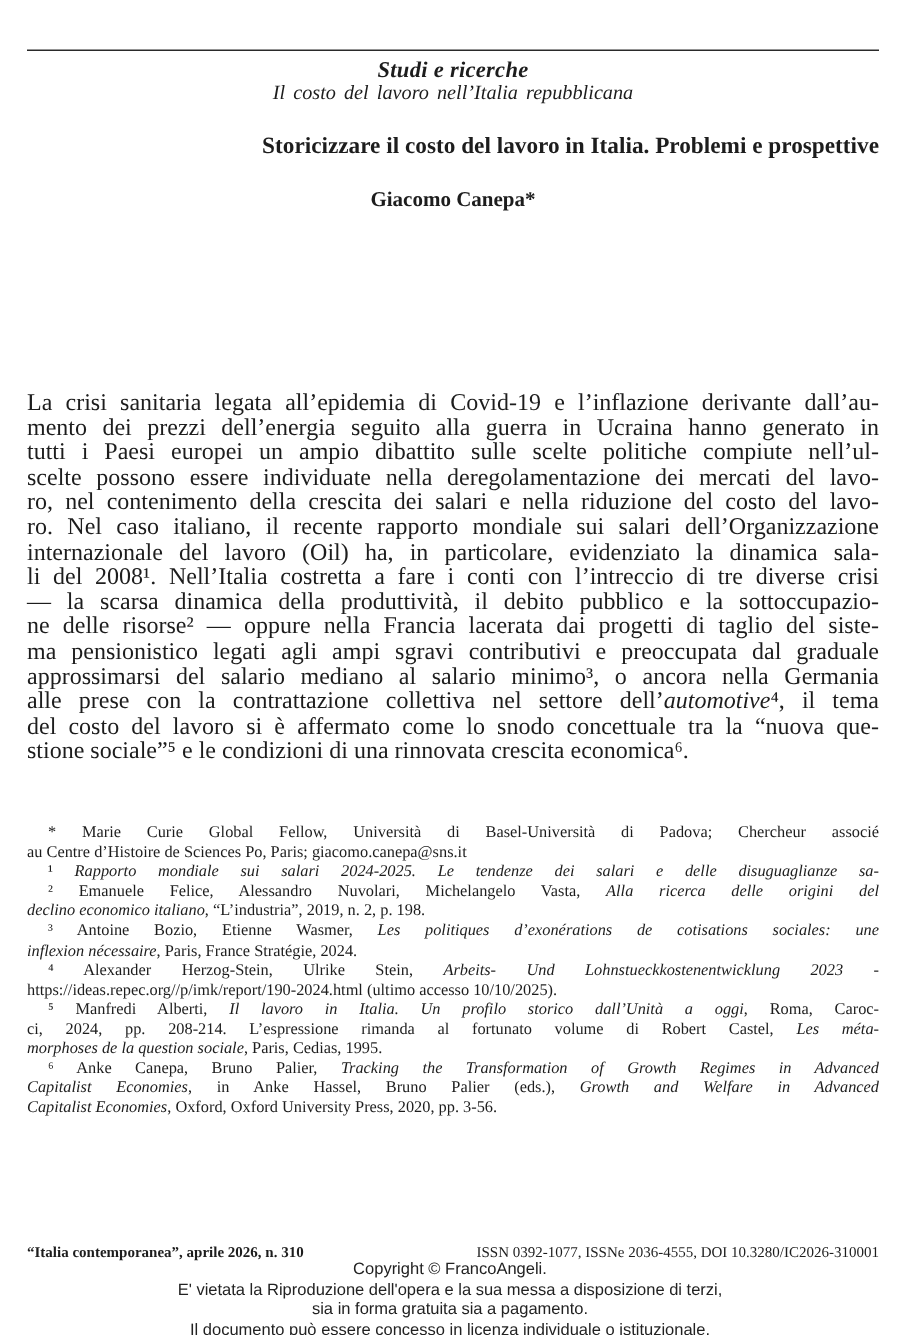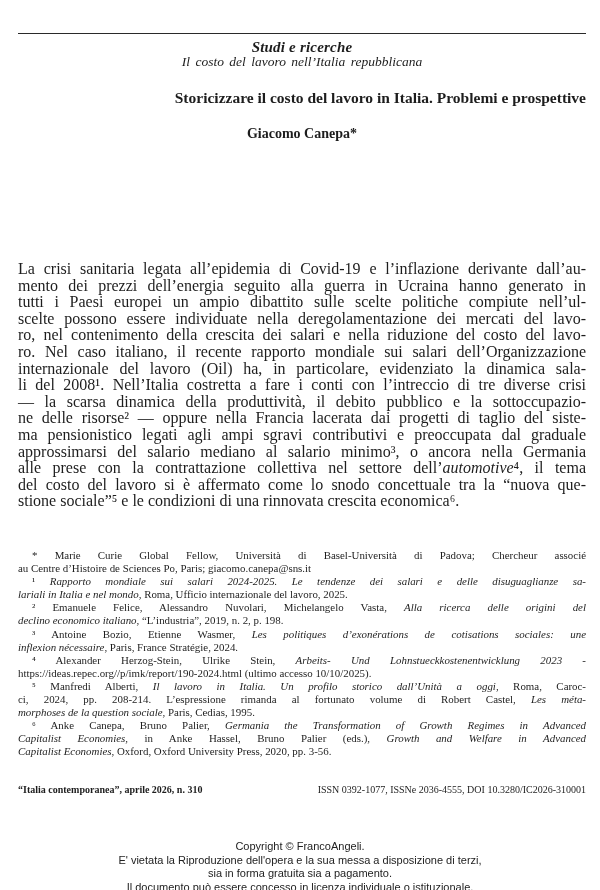--- a/index.html
+++ b/index.html
@@ -52,21 +52,21 @@
     -moz-text-align-last:justify;
     text-align-last:justify;
     white-space:normal;
   }
   .tline.rag{
     -moz-text-align-last:left;
     text-align-last:left;
   }
   .tline.ind{text-indent:14px;}
   .journal-line{
-    position:absolute;top:784px;left:18px;right:14px;
+    position:absolute;top:830px;left:18px;right:14px;
     display:flex;justify-content:space-between;align-items:baseline;
     font-size:10px;
   }
   .j-left{font-weight:bold;}
   .j-right{font-weight:normal;}
   .copyright{
     position:absolute;top:829px;left:0;right:0;
     text-align:center;
     font-family:"Liberation Sans", sans-serif;
     font-size:11px;line-height:13.5px;
@@ -101,31 +101,30 @@
       <div class="tline"><span>approssimarsi del salario mediano al salario minimo³, o ancora nella Germania</span></div>
       <div class="tline"><span>alle prese con la contrattazione collettiva nel settore dell’</span><i>automotive</i><span>⁴, il tema</span></div>
       <div class="tline"><span>del costo del lavoro si è affermato come lo snodo concettuale tra la “nuova que-</span></div>
       <div class="tline rag"><span>stione sociale”⁵ e le condizioni di una rinnovata crescita economica⁶.</span></div>
     </div>
 
   <div class="footnotes">
       <div class="tline ind"><span>* Marie Curie Global Fellow, Università di Basel-Università di Padova; Chercheur associé</span></div>
       <div class="tline rag"><span>au Centre d’Histoire de Sciences Po, Paris; giacomo.canepa@sns.it</span></div>
       <div class="tline ind"><span>¹ </span><i>Rapporto mondiale sui salari 2024-2025. Le tendenze dei salari e delle disuguaglianze sa-</i></div>
-      <div class="tline rag"><i>lariali in Italia e nel mondo</i><span>, Roma, Ufficio internazionale del lavoro, 2025.</span></div>
       <div class="tline ind"><span>² Emanuele Felice, Alessandro Nuvolari, Michelangelo Vasta, </span><i>Alla ricerca delle origini del</i></div>
       <div class="tline rag"><i>declino economico italiano</i><span>, “L’industria”, 2019, n. 2, p. 198.</span></div>
       <div class="tline ind"><span>³ Antoine Bozio, Etienne Wasmer, </span><i>Les politiques d’exonérations de cotisations sociales: une</i></div>
       <div class="tline rag"><i>inflexion nécessaire</i><span>, Paris, France Stratégie, 2024.</span></div>
       <div class="tline ind"><span>⁴ Alexander Herzog-Stein, Ulrike Stein, </span><i>Arbeits- Und Lohnstueckkostenentwicklung 2023 -</i></div>
       <div class="tline rag"><span>https://ideas.repec.org//p/imk/report/190-2024.html (ultimo accesso 10/10/2025).</span></div>
       <div class="tline ind"><span>⁵ Manfredi Alberti, </span><i>Il lavoro in Italia. Un profilo storico dall’Unità a oggi</i><span>, Roma, Caroc-</span></div>
       <div class="tline"><span>ci, 2024, pp. 208-214. L’espressione rimanda al fortunato volume di Robert Castel, </span><i>Les méta-</i></div>
       <div class="tline rag"><i>morphoses de la question sociale</i><span>, Paris, Cedias, 1995.</span></div>
-      <div class="tline ind"><span>⁶ Anke Canepa, Bruno Palier, </span><i>Germania the Transformation of Growth Regimes in Advanced</i></div>
+      <div class="tline ind"><span>⁶ Anke Canepa, Bruno Palier, </span><i>Tracking the Transformation of Growth Regimes in Advanced</i></div>
       <div class="tline"><i>Capitalist Economies</i><span>, in Anke Hassel, Bruno Palier (eds.), </span><i>Growth and Welfare in Advanced</i></div>
       <div class="tline rag"><i>Capitalist Economies</i><span>, Oxford, Oxford University Press, 2020, pp. 3-56.</span></div>
     </div>
 
   <div class="journal-line">
     <span class="j-left">“Italia contemporanea”, aprile 2026, n. 310</span>
     <span class="j-right">ISSN 0392-1077, ISSNe 2036-4555, DOI 10.3280/IC2026-310001</span>
   </div>
 
   <div class="copyright">

